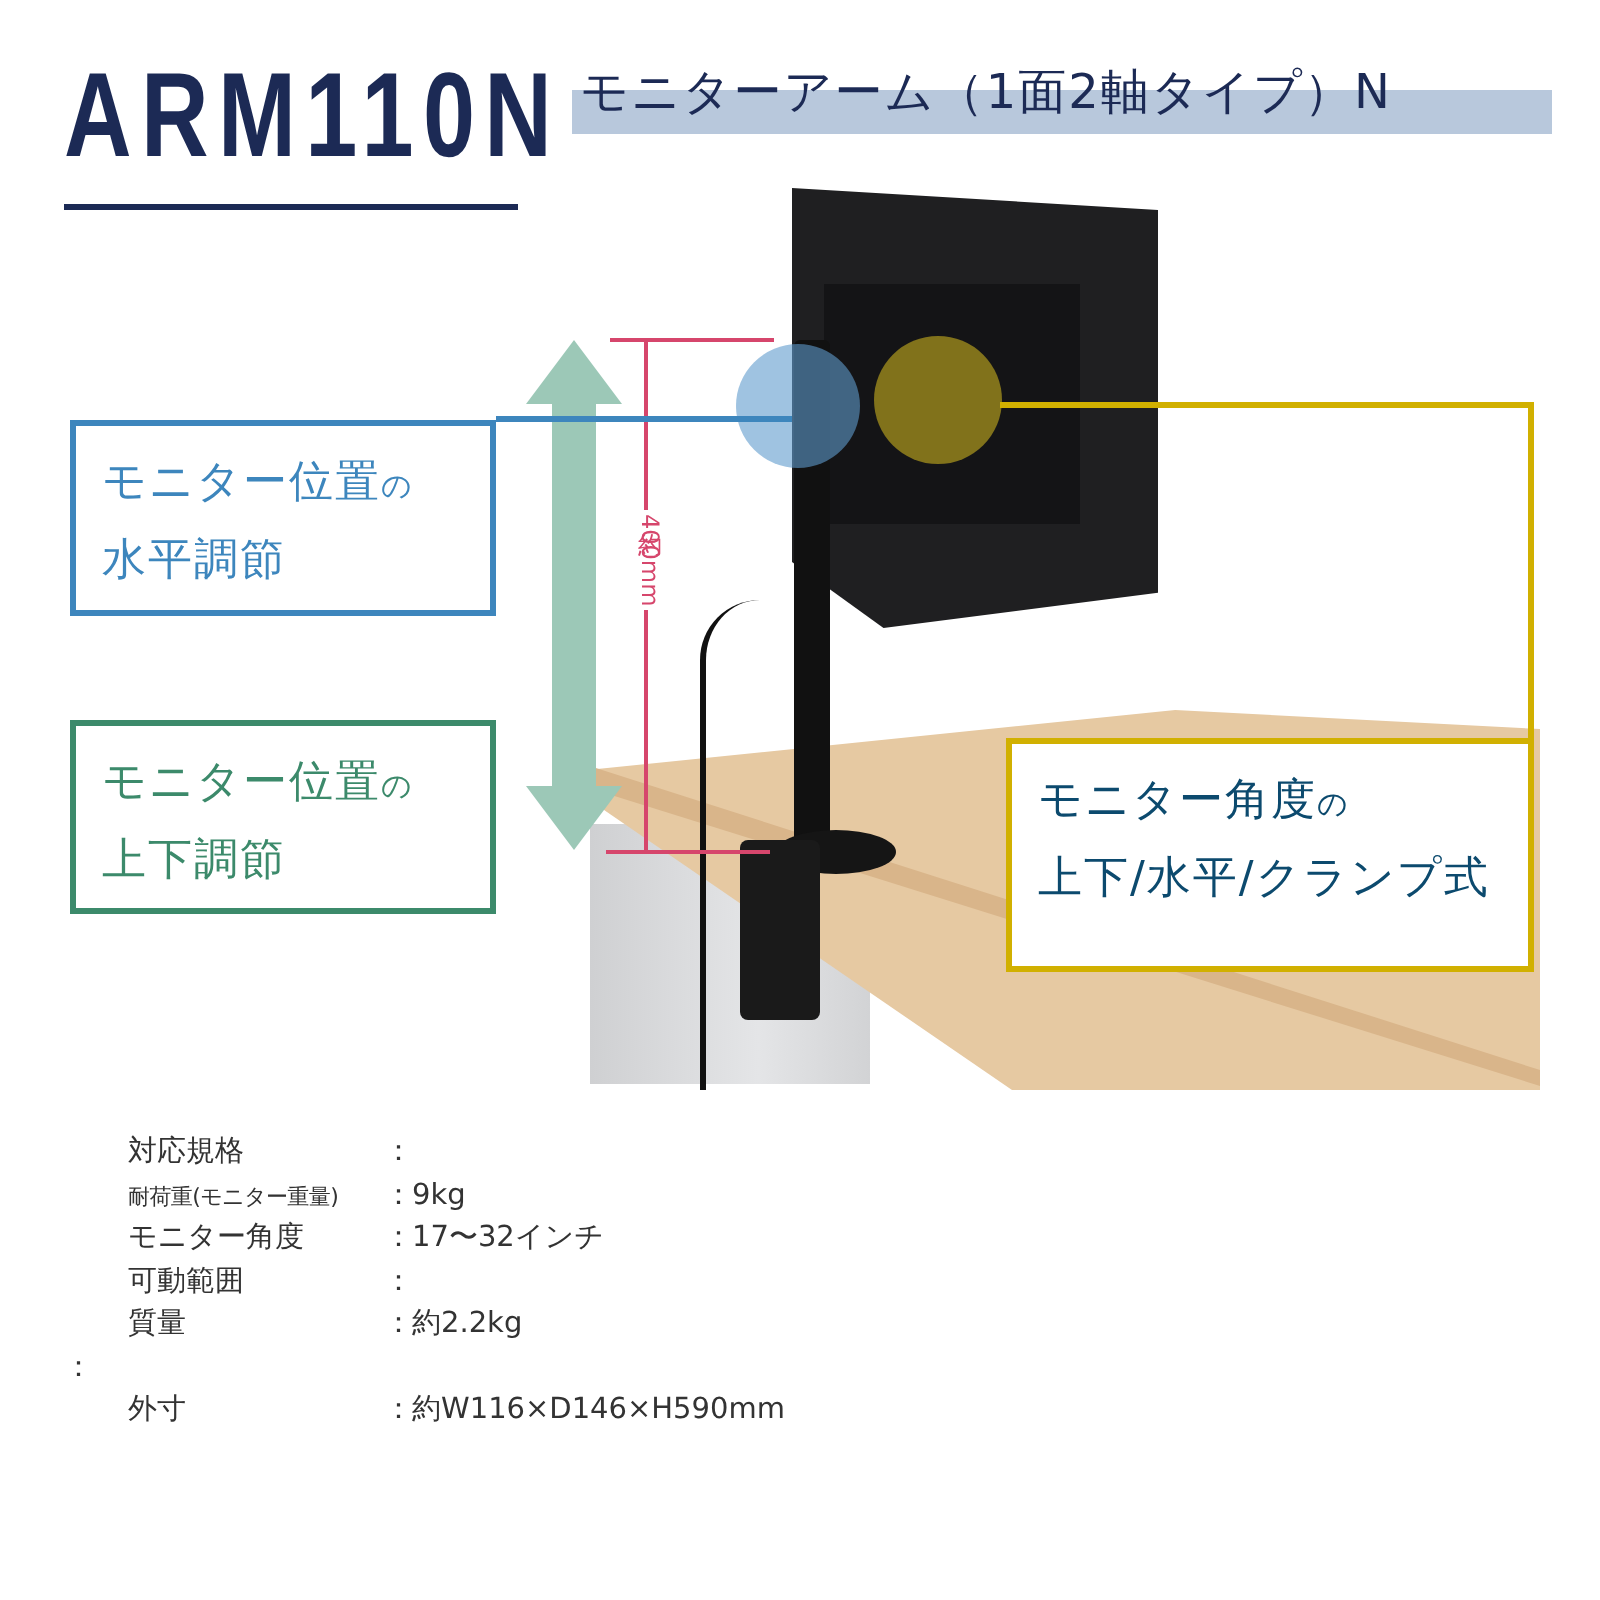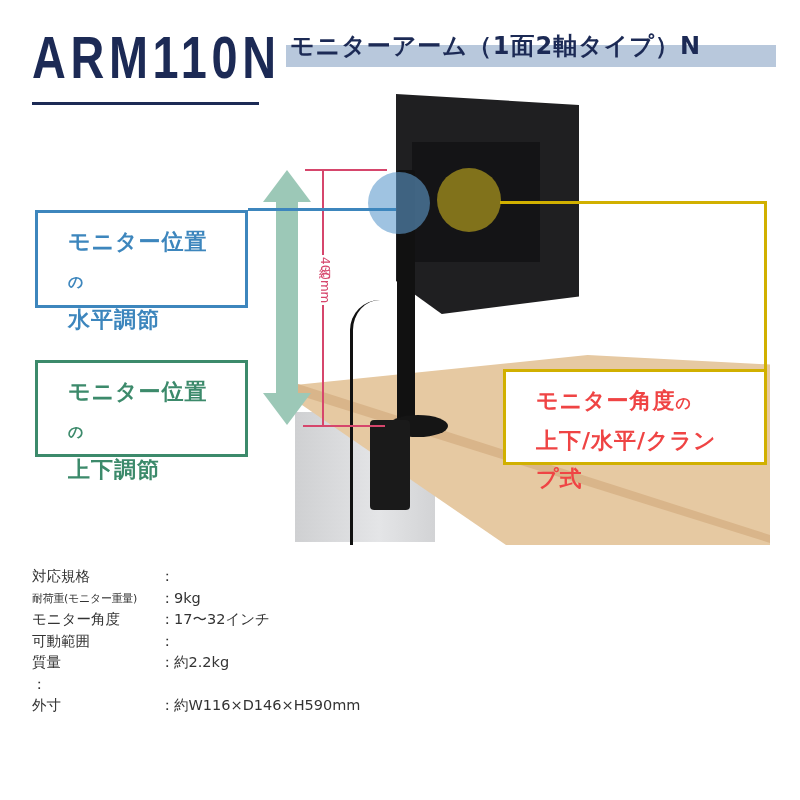--- a/index.html
+++ b/index.html
@@ -6,21 +6,21 @@
   body { width:800px; height:800px; background:#ffffff; position:relative; overflow:hidden;
          font-family:"DejaVu Sans","Liberation Sans",sans-serif; color:#333; }
   .abs { position:absolute; }
 
   
   .model { left:32px; top:26px; font-family:"Liberation Sans",sans-serif; font-weight:bold;
            font-size:60px; letter-spacing:6px; color:#1c2a55; line-height:64px;
            transform:scaleX(0.78); transform-origin:left top; }
   .model-underline { left:32px; top:102px; width:227px; height:3px; background:#1c2a55; }
   .subtitle-bar { left:286px; top:45px; width:490px; height:22px; background:#b8c8dc; }
-  .subtitle { left:290px; top:30px; font-size:24px; font-weight:bold; color:#1c2a55; white-space:nowrap; letter-spacing:1px; }
+  .subtitle { left:290px; top:30px; font-size:24px; font-weight:normal; color:#1c2a55; white-space:nowrap; letter-spacing:1px; }
 
   
   .desk-leg { left:295px; top:412px; width:140px; height:130px; background:linear-gradient(90deg,#cfd0d2,#e4e5e7 60%,#d2d3d5); }
   .desk-top { left:290px; top:355px; width:480px; height:190px; background:#e6c9a2;
               clip-path:polygon(0 16%, 62% 0, 100% 5%, 100% 100%, 45% 100%, 0 22%); }
   .desk-edge { left:290px; top:383px; width:480px; height:160px; background:#d9b58a;
               clip-path:polygon(0 0, 1% 0, 100% 95%, 100% 100%, 0 6%); }
   .monitor { left:396px; top:94px; width:183px; height:220px; background:#1f1f21;
              clip-path:polygon(0 0, 100% 5%, 100% 92%, 25% 100%, 0 85%); }
   .monitor-plate { left:412px; top:142px; width:128px; height:120px; background:#141416; }
@@ -37,33 +37,33 @@
   .measure-bot { left:303px; top:425px; width:82px; height:1.5px; background:#d6466c; }
   .measure-line { left:322px; top:170px; width:1.5px; height:255px; background:#d6466c; }
   .measure-label { left:313px; top:255px; width:20px; writing-mode:vertical-rl; font-size:12px; color:#d6466c; background:#fff; padding:2px 0; }
 
   
   .arrow-shaft { left:276px; top:200px; width:22px; height:195px; background:#9cc8b7; }
   .arrow-head-up { left:263px; top:170px; width:0; height:0; border-left:24px solid transparent; border-right:24px solid transparent; border-bottom:32px solid #9cc8b7; }
   .arrow-head-down { left:263px; top:393px; width:0; height:0; border-left:24px solid transparent; border-right:24px solid transparent; border-top:32px solid #9cc8b7; }
 
   
-  .callout { border:3px solid; background:#fff; box-sizing:border-box; padding:10px 30px; font-size:22px; line-height:38px; letter-spacing:1px;font-weight:bold; }
+  .callout { border:3px solid; background:#fff; box-sizing:border-box; padding:10px 13px; font-size:22px; line-height:38px; letter-spacing:1px; }
   .callout .no { font-size:15px; }
   .c-blue { left:35px; top:210px; width:213px; height:98px; border-color:#3d86bd; color:#3d86bd; }
   .c-green { left:35px; top:360px; width:213px; height:97px; border-color:#3c8a6b; color:#3c8a6b; }
-  .c-yellow { left:503px; top:369px; width:264px; height:96px; border-color:#d1b000; color:#ef4444; }
+  .c-yellow { left:503px; top:369px; width:264px; height:117px; border-color:#d1b000; color:#0c4a6e; }
   .line-blue { left:248px; top:208px; width:148px; height:3px; background:#3d86bd; }
   .line-yellow-h { left:500px; top:201px; width:267px; height:3px; background:#d1b000; }
   .line-yellow-v { left:764px; top:201px; width:3px; height:170px; background:#d1b000; }
 
   
   .specs { left:32px; top:566px; font-size:14.5px; color:#333; }
   .spec-row { display:flex; line-height:21.5px; }
-  .spec-label { width:128px; white-space:nowrap; }
+  .spec-label { width:128px; white-space:nowrap;margin-left:32px; }
   .spec-label.small { font-size:11px; letter-spacing:-0.3px; }
   .spec-sep { width:14px; }
   .spec-values { white-space:nowrap; }
 </style>
 </head>
 <body>
 
 <div class="abs model">ARM110N</div>
 <div class="abs model-underline"></div>
 <div class="abs subtitle-bar"></div>

